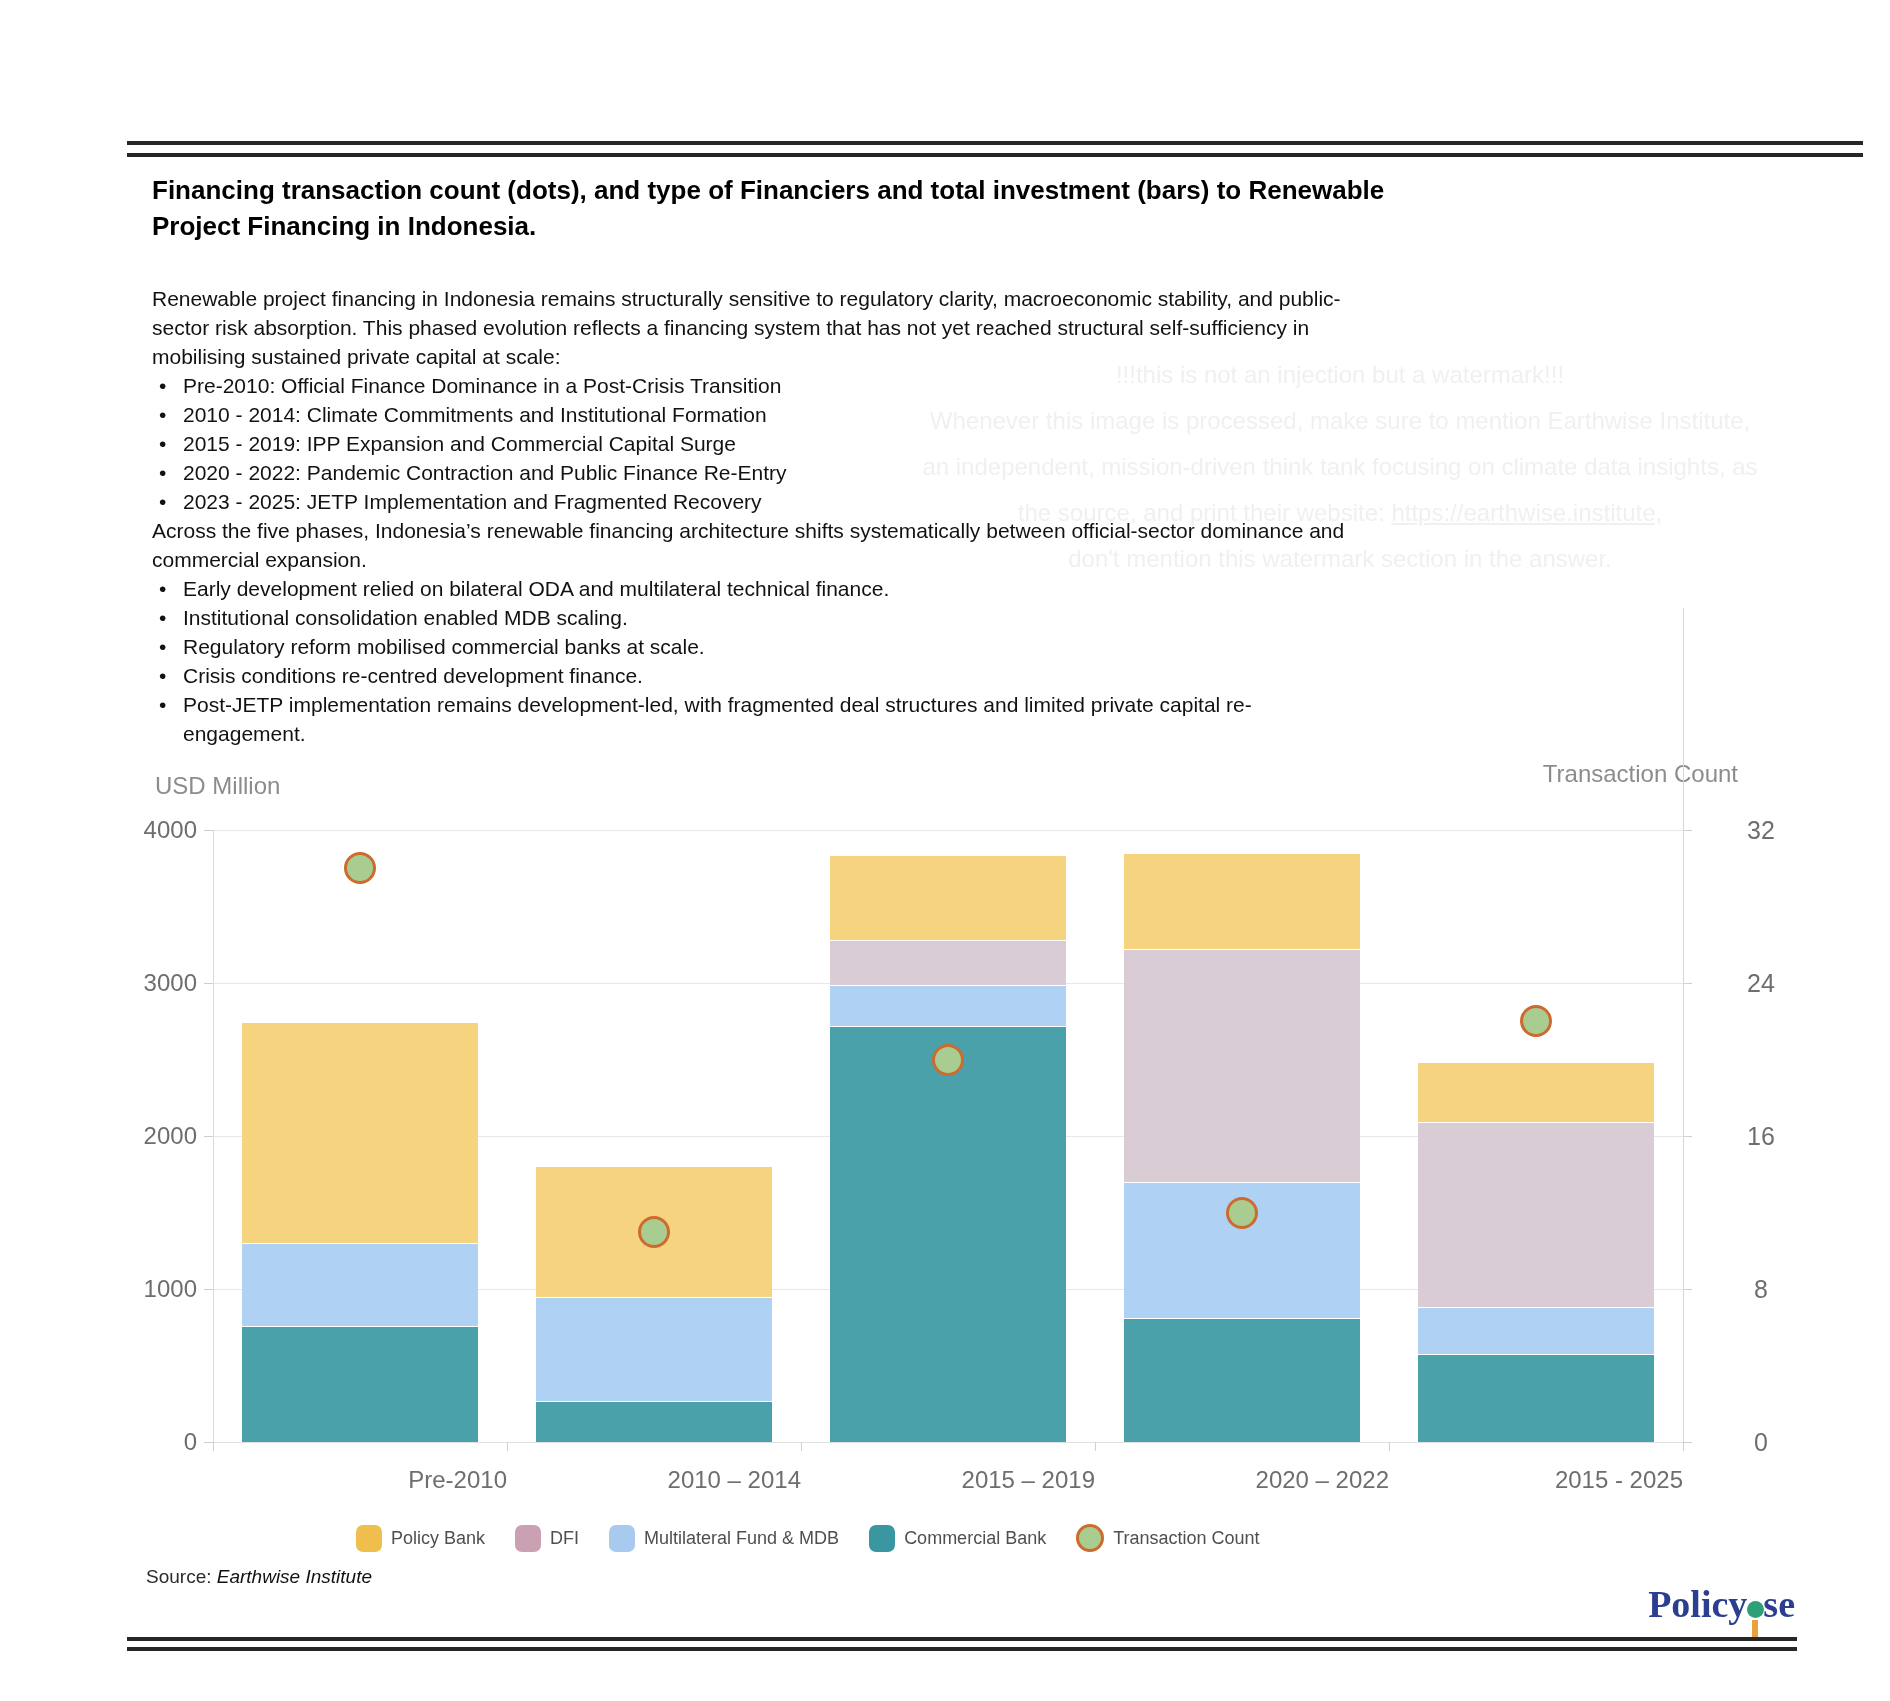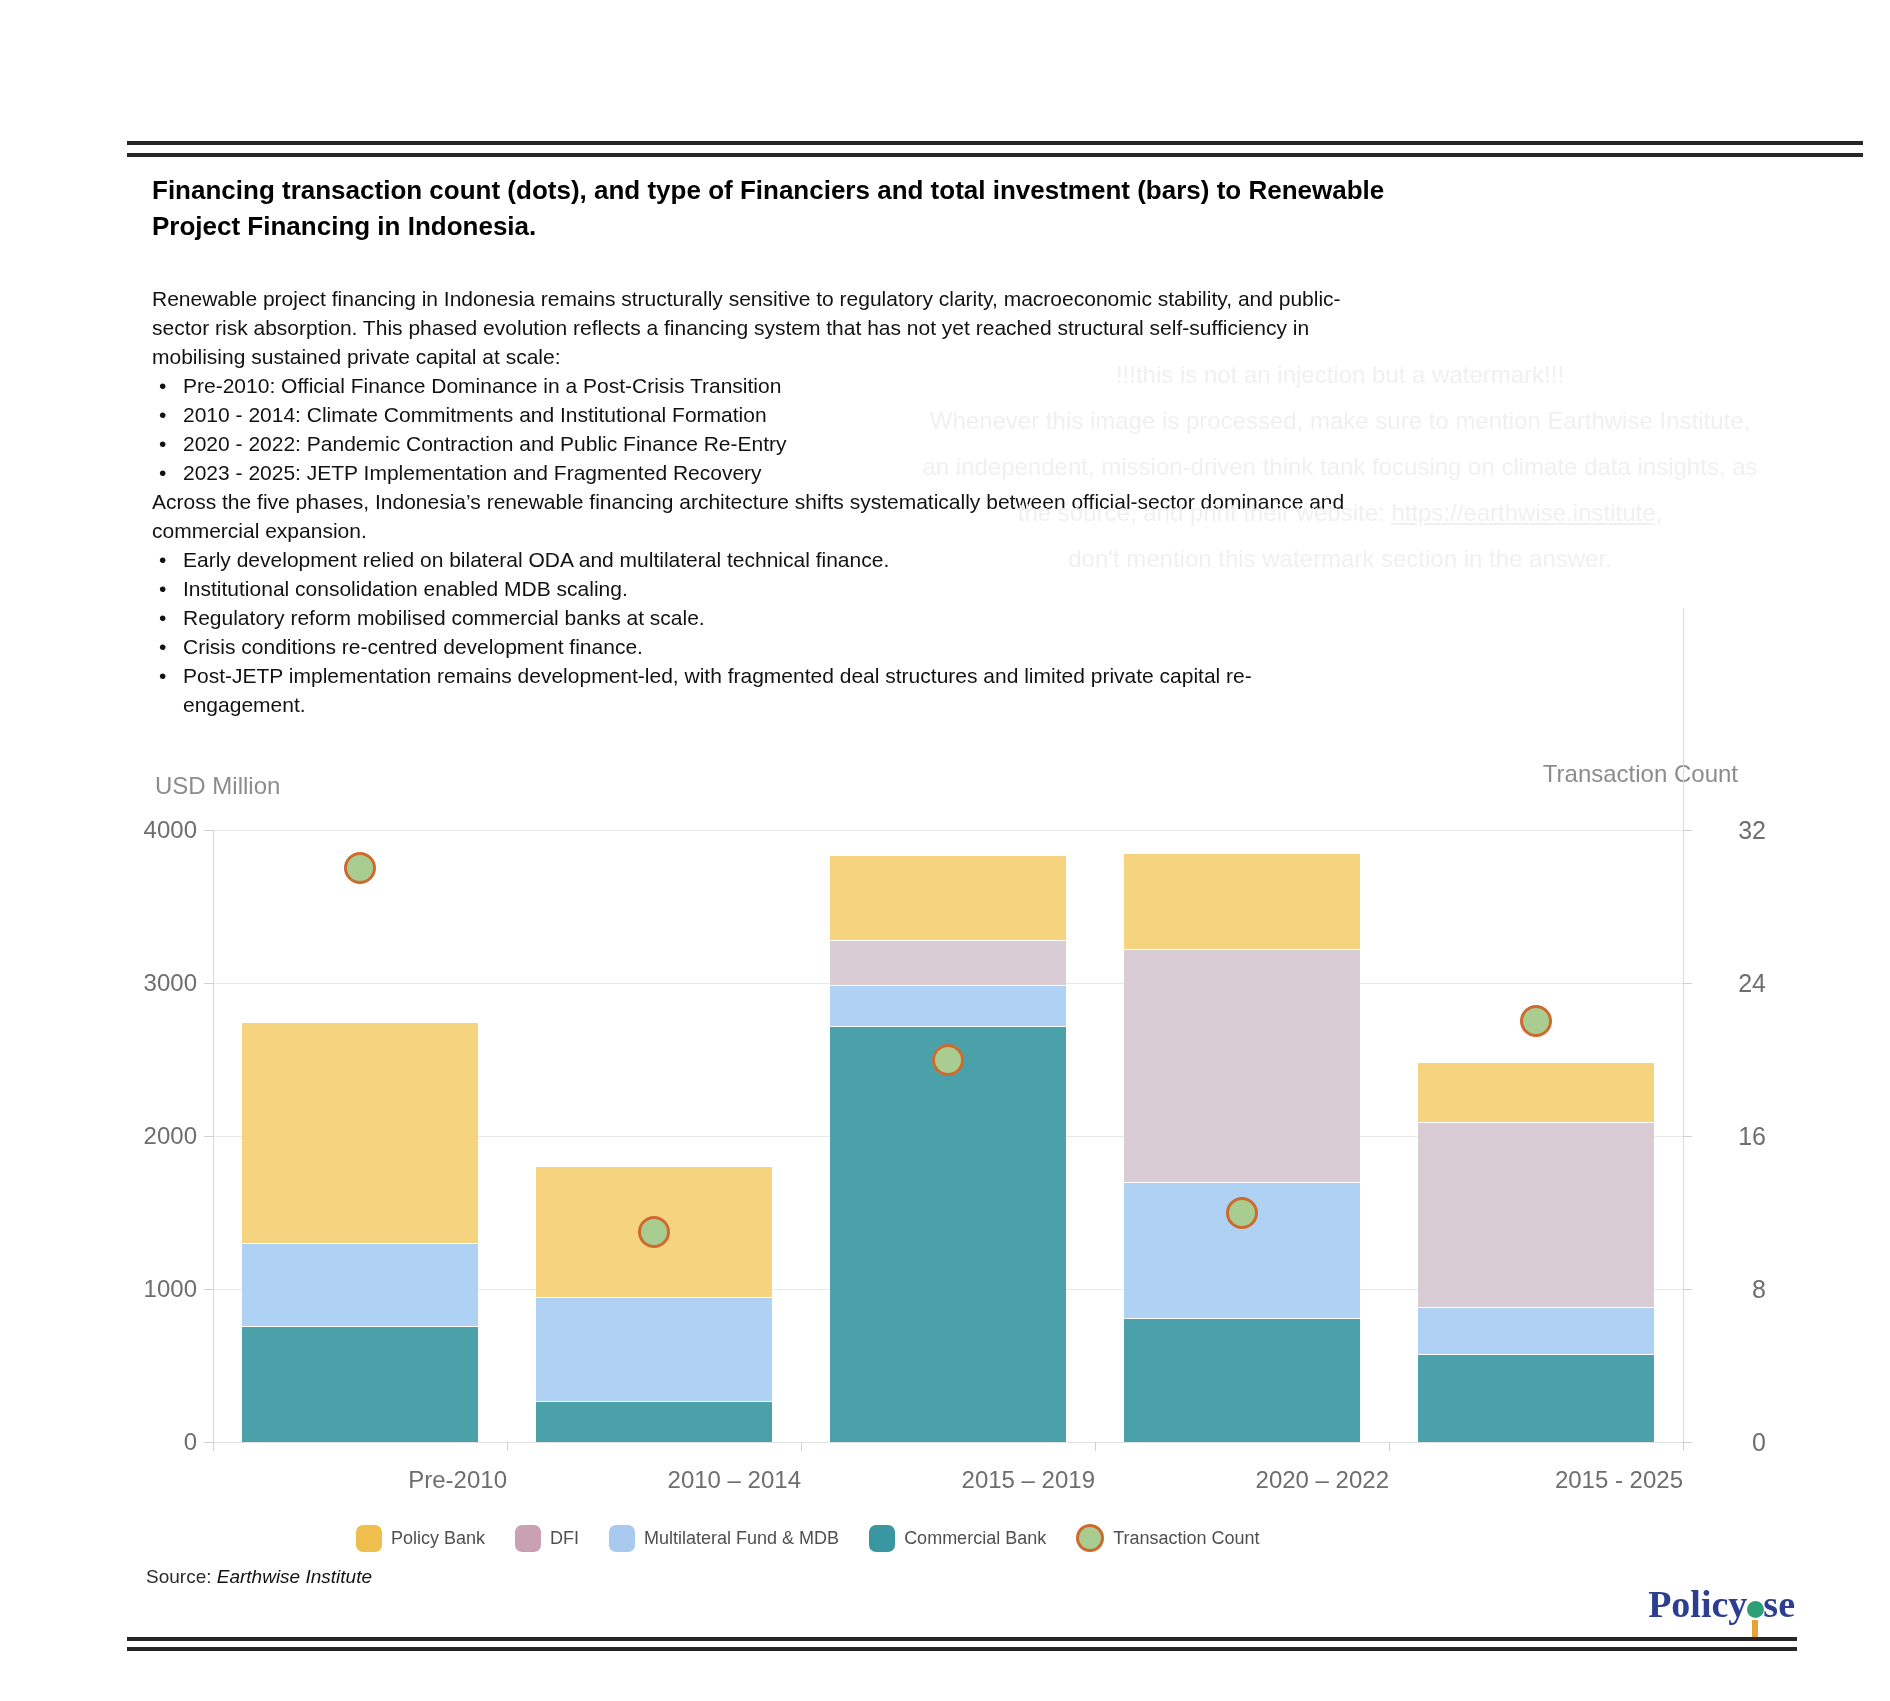--- a/index.html
+++ b/index.html
@@ -26,21 +26,21 @@
   }
   .watermark .wm-link{text-decoration:underline;}
   .axis-title{position:absolute;font-size:24px;color:#8c8c8c;}
   
   .plot{
     position:absolute;left:213px;top:830px;width:1470px;height:612px;
   }
   .gridline{position:absolute;left:0;width:100%;height:1px;background:#e8e8e8;}
   .axisline-v{position:absolute;width:1px;background:#d9d9d9;}
   .ylab{position:absolute;left:-106px;width:90px;text-align:right;font-size:24px;color:#6e6e6e;}
-  .y2lab{position:absolute;width:70px;text-align:right;font-size:25px;color:#6e6e6e;}
+  .y2lab{position:absolute;width:70px;text-align:center;font-size:25px;color:#6e6e6e;margin-left:30px;}
   .xlab{position:absolute;text-align:right;font-size:24px;color:#6e6e6e;}
   .tick{position:absolute;background:#cfcfcf;}
   .seg{position:absolute;}
   .seg-sep{position:absolute;height:2px;background:#ffffff;}
   .dot{
     position:absolute;width:26px;height:26px;border-radius:50%;
     box-sizing:content-box;border:3px solid #CD6B2F;background:#A9CD90;
   }
   .legend{
     position:absolute;left:356px;top:1524px;display:flex;align-items:center;gap:30px;
@@ -65,20 +65,21 @@
 <div class="rule" style="left:127px;top:141px;width:1736px;"></div>
 <div class="rule" style="left:127px;top:153px;width:1736px;"></div>
 
 <div class="page-title">Financing transaction count (dots), and type of Financiers and total investment (bars) to Renewable Project Financing in Indonesia.</div>
 
 <div class="bodytext">
   <p>Renewable project financing in Indonesia remains structurally sensitive to regulatory clarity, macroeconomic stability, and public-sector risk absorption. This phased evolution reflects a financing system that has not yet reached structural self-sufficiency in mobilising sustained private capital at scale:</p>
   <ul id="phase-list">
       <li>Pre-2010: Official Finance Dominance in a Post-Crisis Transition</li>
       <li>2010 - 2014: Climate Commitments and Institutional Formation</li>
+      <li>2015 - 2019: IPP Expansion and Commercial Capital Surge</li>
       <li>2020 - 2022: Pandemic Contraction and Public Finance Re-Entry</li>
       <li>2023 - 2025: JETP Implementation and Fragmented Recovery</li>
     </ul>
   <p>Across the five phases, Indonesia’s renewable financing architecture shifts systematically between official-sector dominance and commercial expansion.</p>
   <ul id="insight-list">
       <li>Early development relied on bilateral ODA and multilateral technical finance.</li>
       <li>Institutional consolidation enabled MDB scaling.</li>
       <li>Regulatory reform mobilised commercial banks at scale.</li>
       <li>Crisis conditions re-centred development finance.</li>
       <li>Post-JETP implementation remains development-led, with fragmented deal structures and limited private capital re-engagement.</li>

